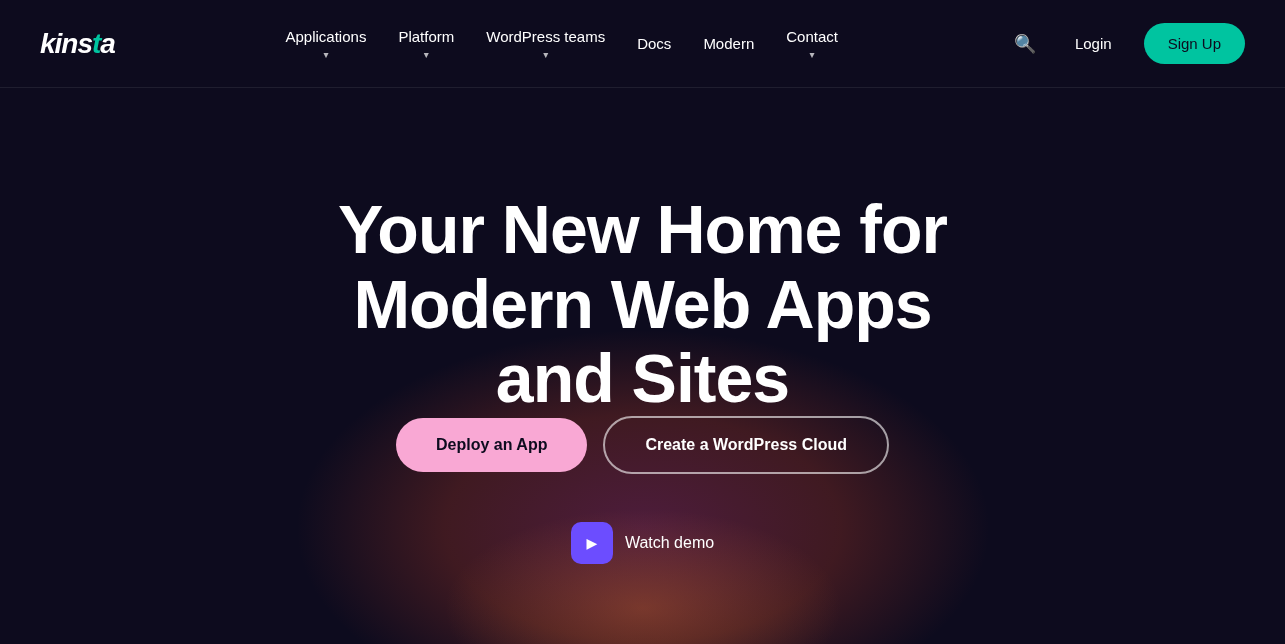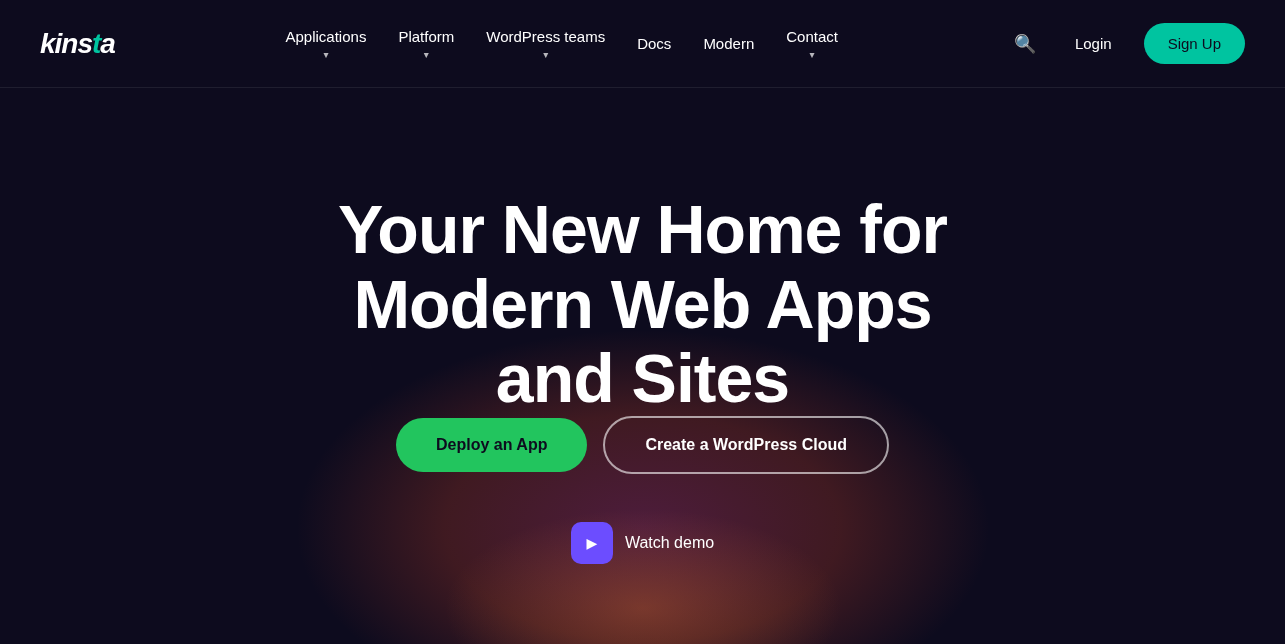--- a/index.html
+++ b/index.html
@@ -158,21 +158,21 @@
     .hero-buttons {
       display: flex;
       align-items: center;
       gap: 16px;
       position: relative;
       z-index: 2;
       margin-bottom: 48px;
     }
 
     .btn-deploy {
-      background: #22c55e;
+      background: #f9a8d4;
       color: #0d0b1e;
       border: none;
       border-radius: 40px;
       padding: 18px 40px;
       font-size: 16px;
       font-weight: 700;
       cursor: pointer;
       transition: background 0.2s;
     }
 

